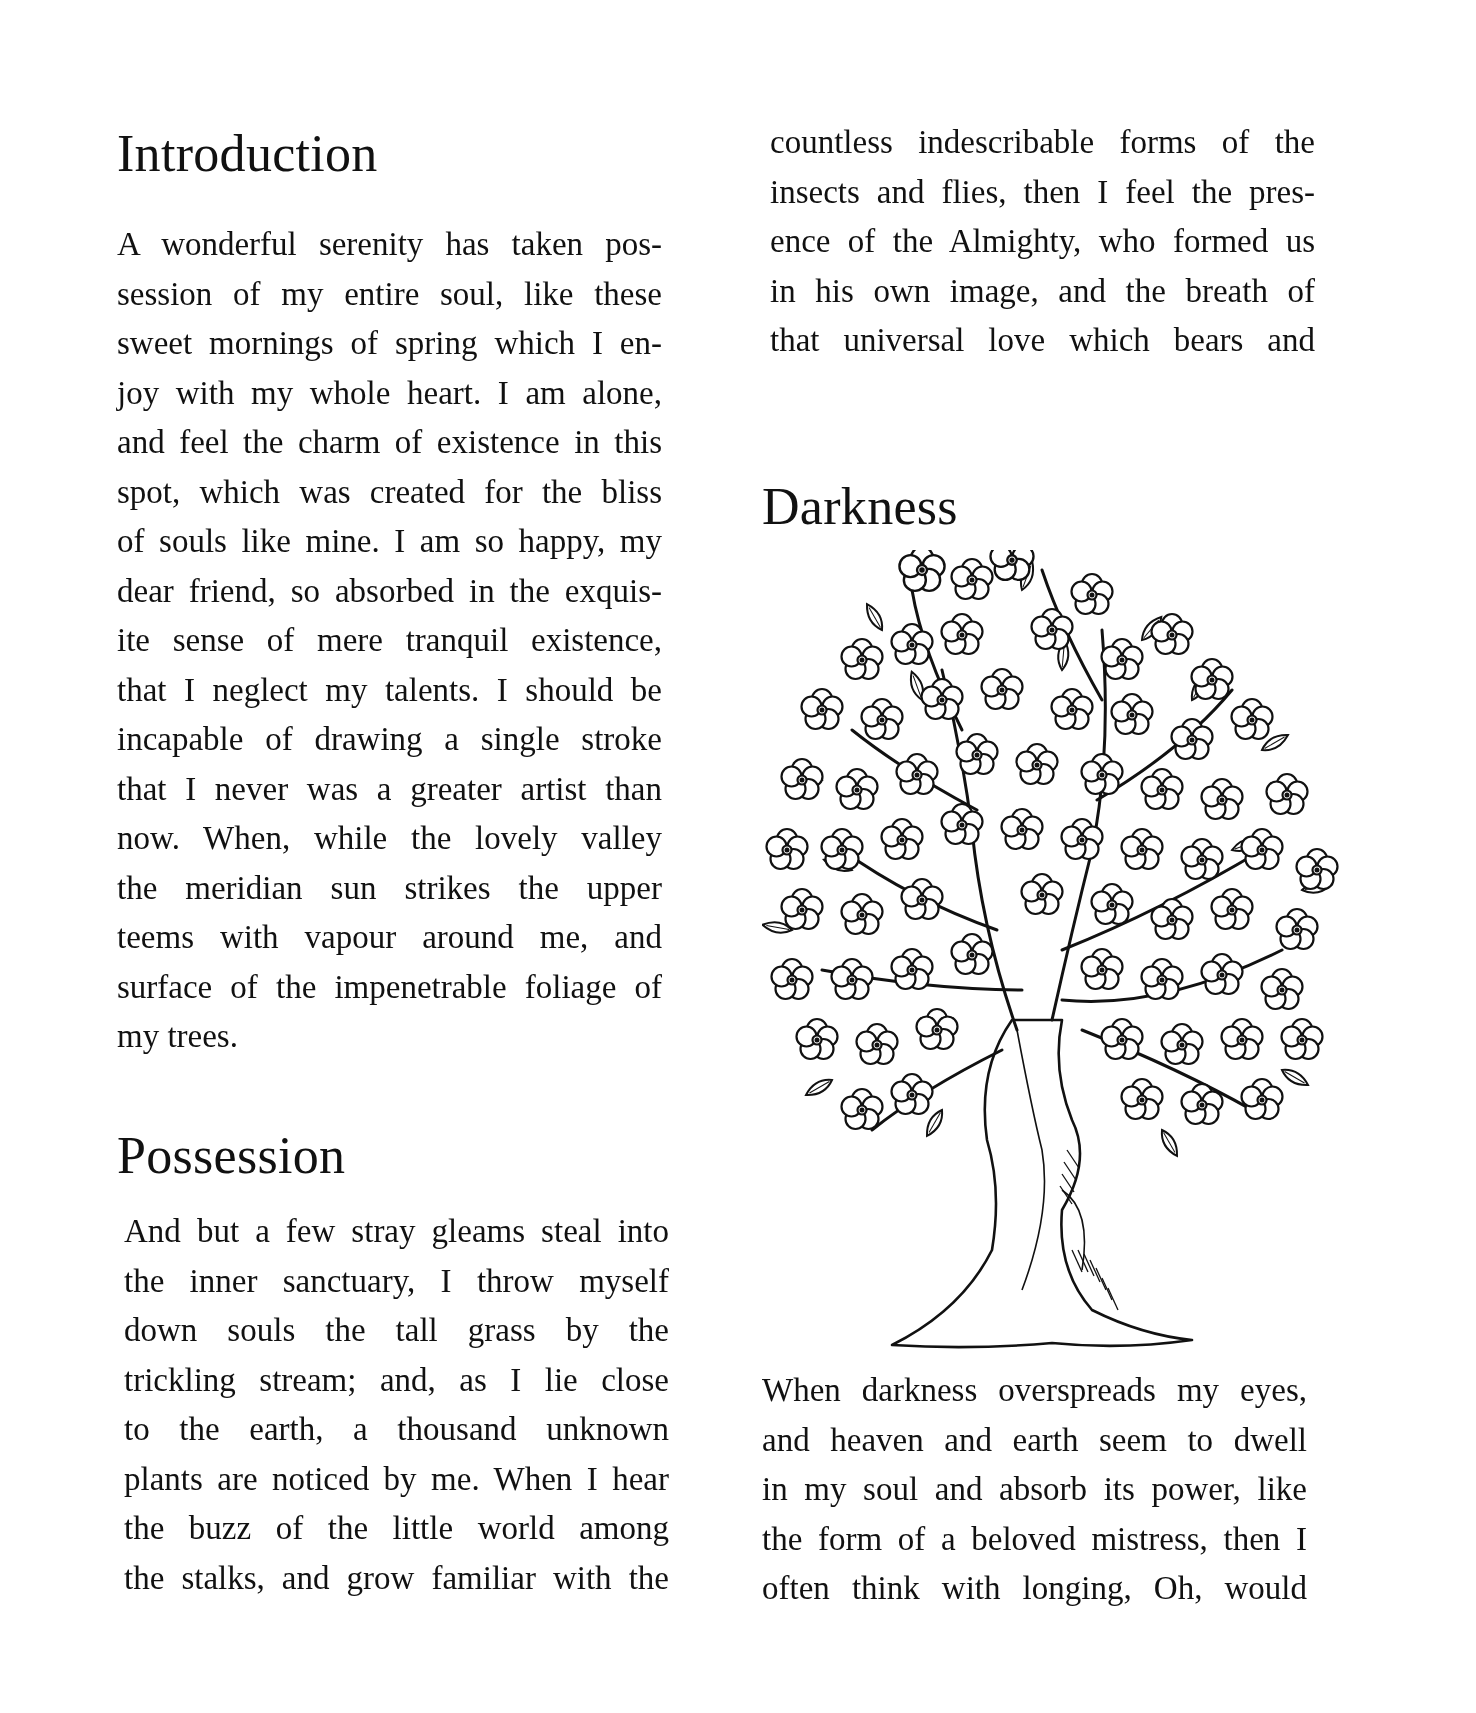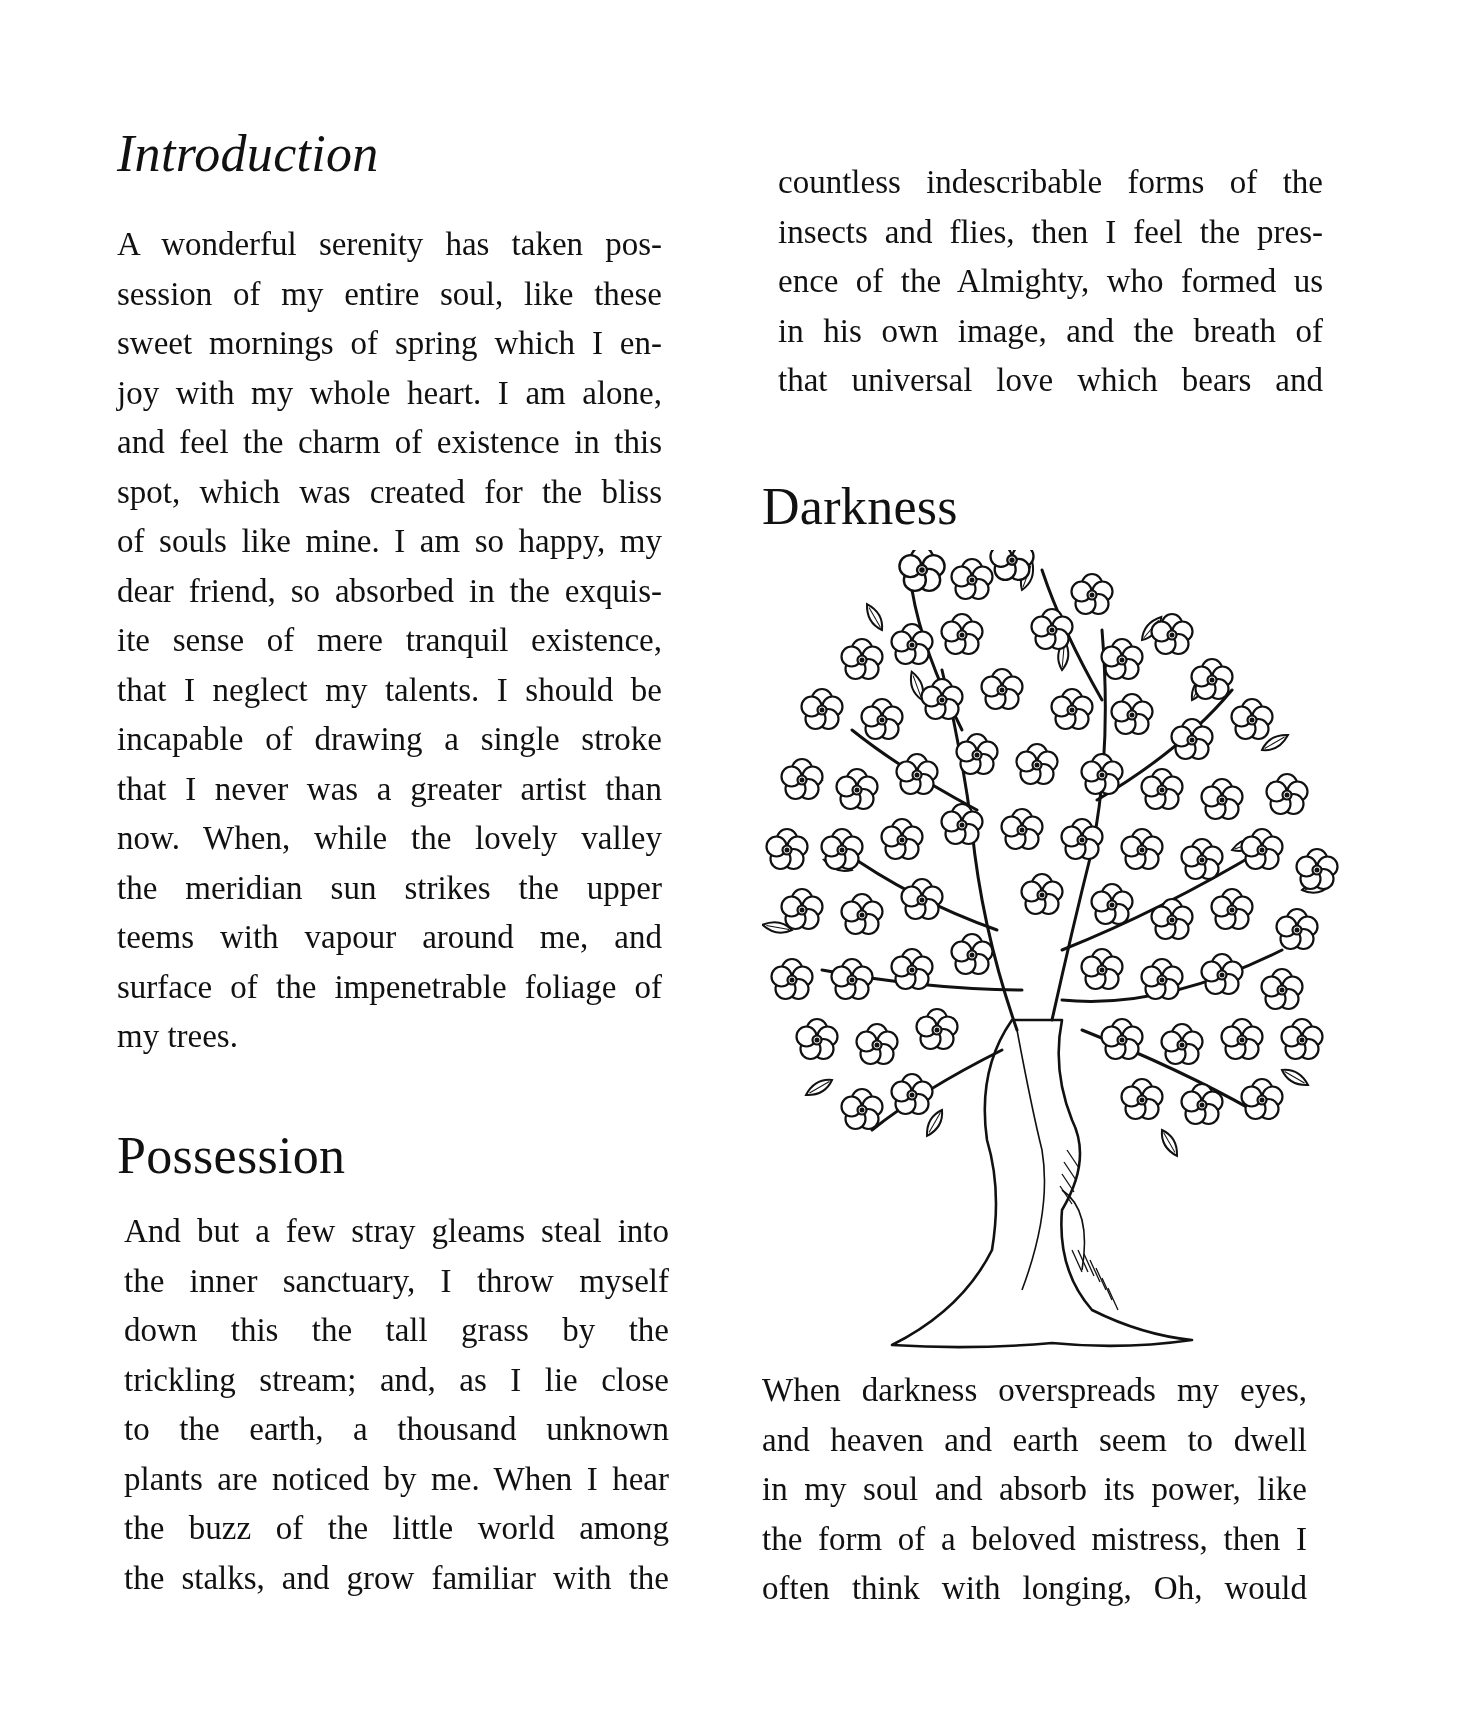--- a/index.html
+++ b/index.html
@@ -11,21 +11,21 @@
   h2 { font-weight: normal; font-size: 52px; margin: 0; line-height: 1; letter-spacing: 0.3px; }
   p { margin: 0; font-size: 33px; line-height: 49.5px; text-align: justify; hyphens: manual; }
   .lines span { display: block; white-space: nowrap; }
   .j span { text-align-last: justify; }
   .tree { position: absolute; left: 762px; top: 550px; width: 590px; height: 800px; }
 </style>
 </head>
 <body>
 
 <div class="col col-left">
-  <h2 style="position:absolute; top:128px; left:0;font-style:italic;">Introduction</h2>
+  <h2 style="position:absolute; top:128px; left:0;">Introduction</h2>
   <div class="lines j" style="position:absolute; top:204px; left:0; width:545px;margin-top:16px;">
     <p>
       <span>A wonderful serenity has taken pos-</span>
       <span>session of my entire soul, like these</span>
       <span>sweet mornings of spring which I en-</span>
       <span>joy with my whole heart. I am alone,</span>
       <span>and feel the charm of existence in this</span>
       <span>spot, which was created for the bliss</span>
       <span>of souls like mine. I am so happy, my</span>
       <span>dear friend, so absorbed in the exquis-</span>
@@ -39,32 +39,32 @@
       <span>surface of the impenetrable foliage of</span>
       <span style="text-align-last:left">my trees.</span>
     </p>
   </div>
 
   <h2 style="position:absolute; top:1130px; left:0;">Possession</h2>
   <div class="lines j" style="position:absolute; top:1207px; left:0; width:545px;margin-left:7px;">
     <p>
       <span>And but a few stray gleams steal into</span>
       <span>the inner sanctuary, I throw myself</span>
-      <span>down this the tall grass by the</span>
+      <span>down souls the tall grass by the</span>
       <span>trickling stream; and, as I lie close</span>
       <span>to the earth, a thousand unknown</span>
       <span>plants are noticed by me. When I hear</span>
       <span>the buzz of the little world among</span>
       <span>the stalks, and grow familiar with the</span>
     </p>
   </div>
 </div>
 
 <div class="col col-right">
-  <div class="lines j" style="position:absolute; top:118px; left:16px; width:545px;margin-top:40px;">
+  <div class="lines j" style="position:absolute; top:118px; left:8px; width:545px;">
     <p>
       <span>countless indescribable forms of the</span>
       <span>insects and flies, then I feel the pres-</span>
       <span>ence of the Almighty, who formed us</span>
       <span>in his own image, and the breath of</span>
       <span>that universal love which bears and</span>
     </p>
   </div>
 
   <h2 style="position:absolute; top:437px; left:0;margin-top:44px;">Darkness</h2>

